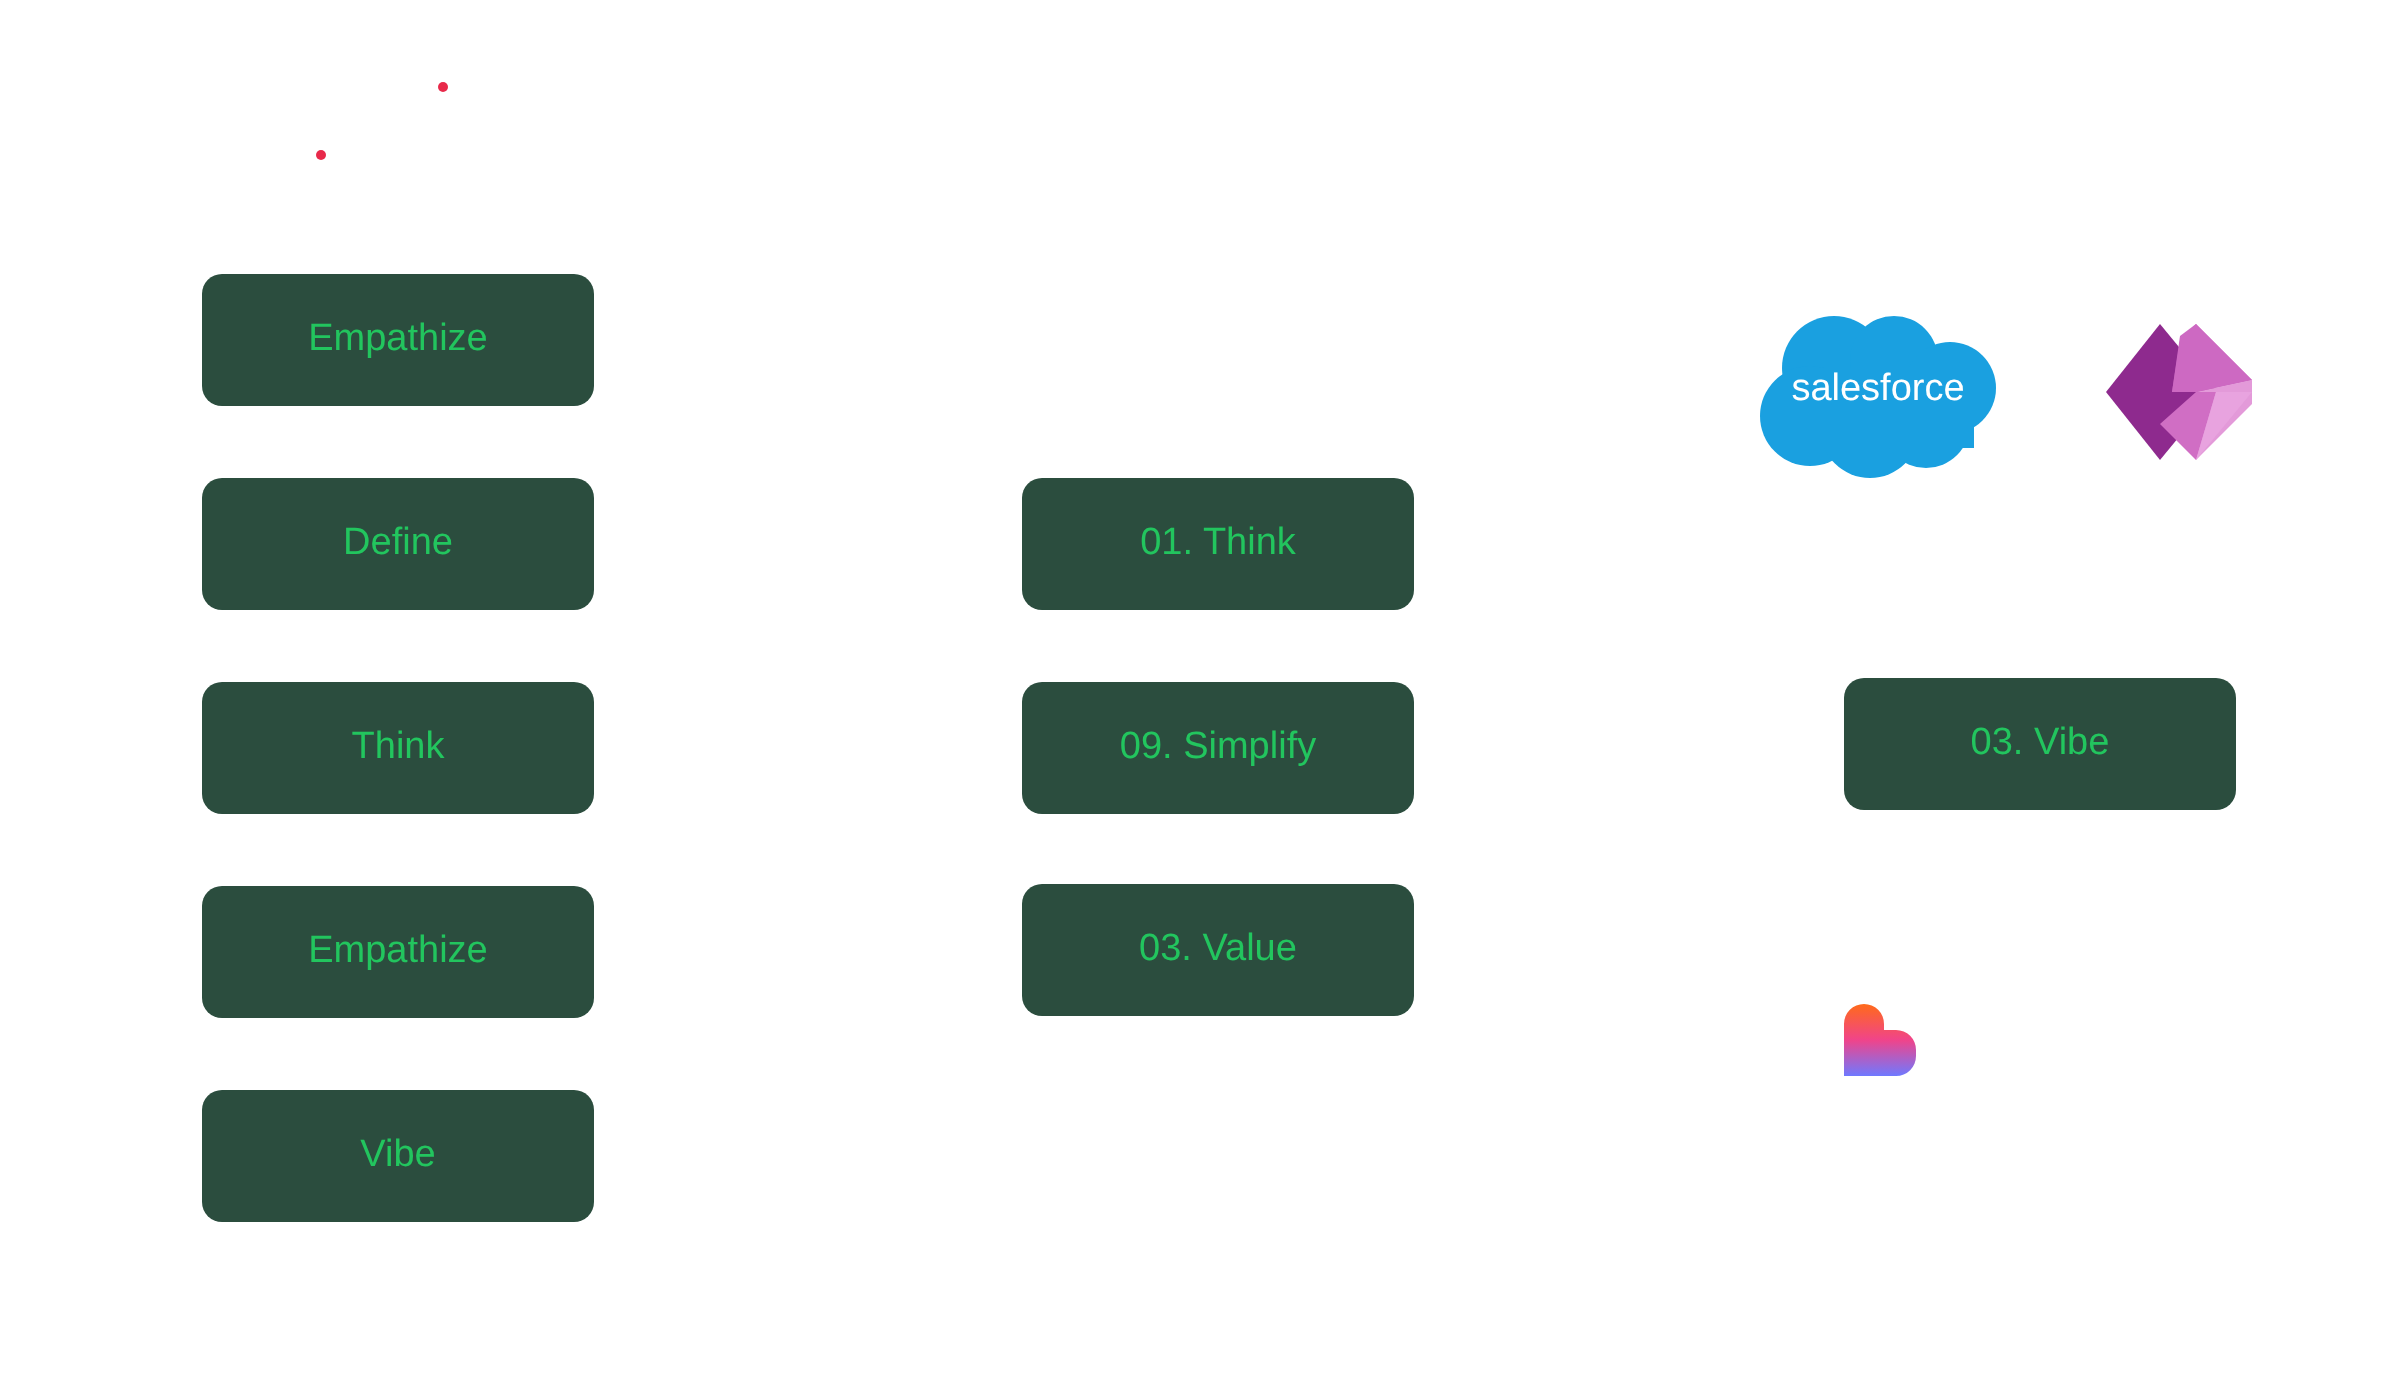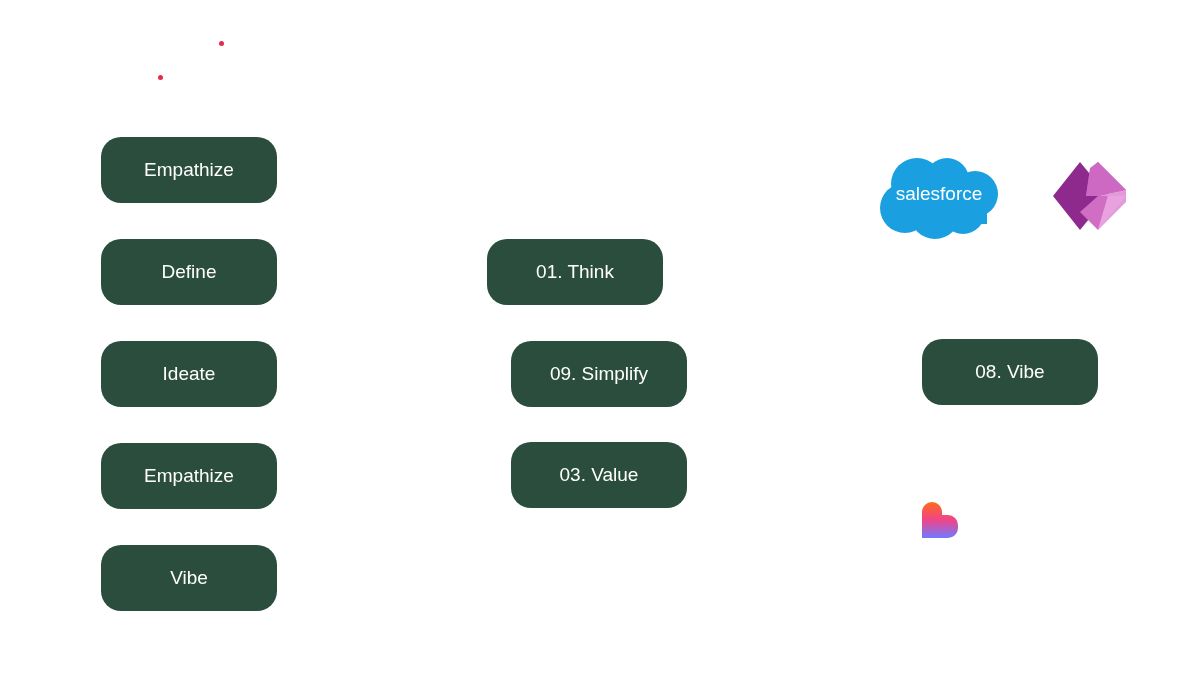--- a/index.html
+++ b/index.html
@@ -1,67 +1,67 @@
 <!DOCTYPE html>
 <html><head>
   <meta charset="utf-8">
   <style>
     html, body { margin: 0; padding: 0; }
     body {
       width: 1197px; height: 699px; background: #ffffff; position: relative; overflow: hidden;
       font-family: "Liberation Sans", sans-serif;
     }
     .box {
-      position: absolute; width: 176px; height: 66px; border-radius: 20px;
-      background: #2b4d3e; color: #ffffff; font-size: 19px;
+      position: absolute; width: 196px; height: 66px; border-radius: 10px;
+      background: #2b4d3e; color: #22c55e; font-size: 19px;
       display: flex; align-items: center; justify-content: center;
       box-sizing: border-box; cursor: pointer;
     }
     .dot { position: absolute; width: 5px; height: 5px; border-radius: 50%; background: #e8294a; }
     .logo { position: absolute; }
   </style>
 </head>
 <body>
 
 <div class="dot" style="left:219px; top:41px;"></div>
 <div class="dot" style="left:158px; top:75px;"></div>
 
 <div>
   <div class="box" style="left:101px; top:137px;">
     <span>Empathize</span>
   </div>
   <div class="box" style="left:101px; top:239px;text-align:center;">
     <span>Define</span>
   </div>
   <div class="box" style="left:101px; top:341px;">
-    <span>Ideate</span>
+    <span>Think</span>
   </div>
   <div class="box" style="left:101px; top:443px;">
     <span>Empathize</span>
   </div>
   <div class="box" style="left:101px; top:545px;">
     <span>Vibe</span>
   </div>
 </div>
 
 <div>
-  <div class="box" style="left:487px; top:239px;justify-content:center;">
+  <div class="box" style="left:511px; top:239px;justify-content:center;">
     <span>01. Think</span>
   </div>
   <div class="box" style="left:511px; top:341px;">
     <span>09. Simplify</span>
   </div>
   <div class="box" style="left:511px; top:442px;">
     <span>03. Value</span>
   </div>
 </div>
 
 <div>
   <div class="box" style="left:922px; top:339px;">
-    <span>08. Vibe</span>
+    <span>03. Vibe</span>
   </div>
 
   <svg class="logo" style="left:877px; top:154px;" width="124" height="88" viewBox="0 0 124 88">
     <g fill="#1aa0e0">
       <circle cx="40" cy="30" r="26"></circle>
       <circle cx="70" cy="26" r="22"></circle>
       <circle cx="98" cy="40" r="23"></circle>
       <circle cx="28" cy="54" r="25"></circle>
       <circle cx="58" cy="60" r="25"></circle>
       <circle cx="86" cy="58" r="22"></circle>

